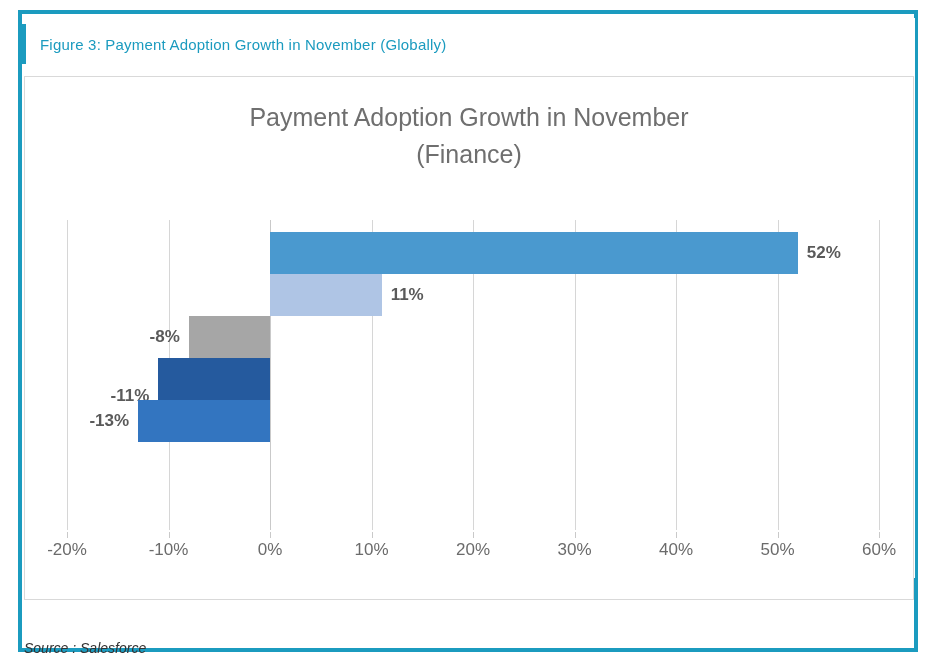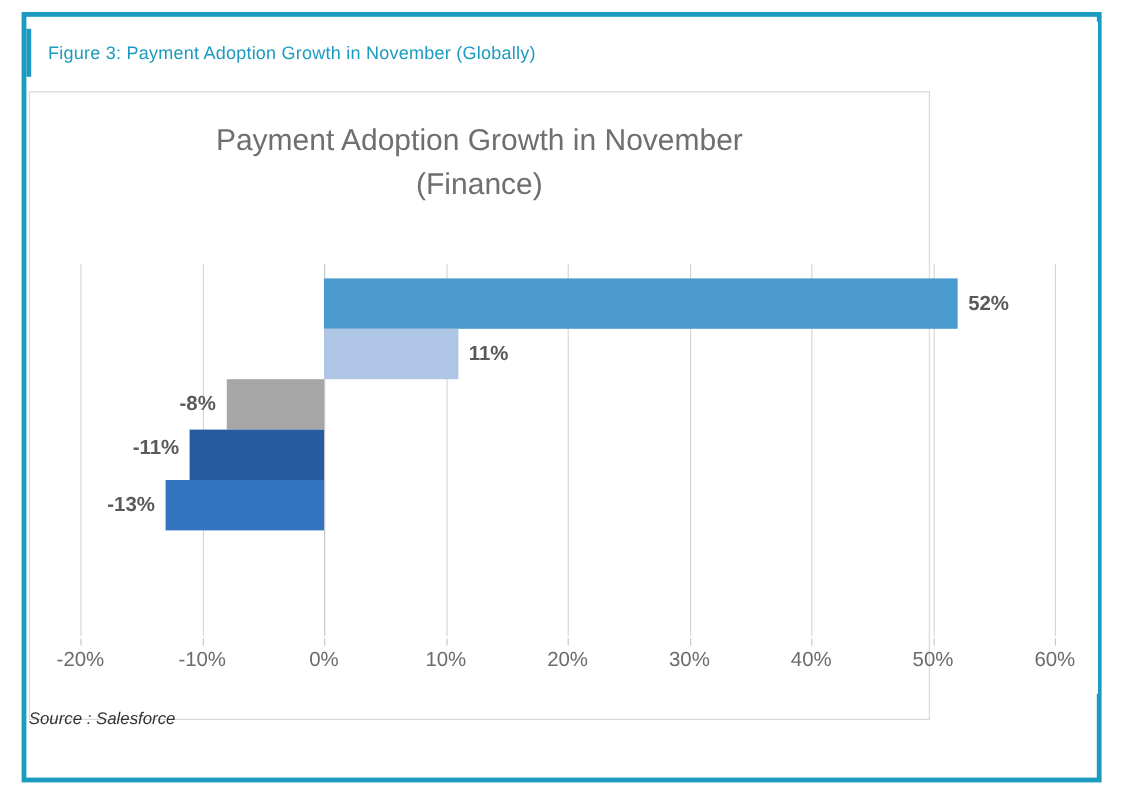--- a/index.html
+++ b/index.html
@@ -61,21 +61,21 @@
     font-weight: 400;
     letter-spacing: 0.2px;
     white-space: nowrap;
   }
 
   
   .chart-card {
     position: absolute;
     left: 2px;
     top: 62px;
-    width: 751px;
+    width: 890px;
     height: 524px;
     box-sizing: border-box;
     border: 1px solid #d9d9d9;
     background: #ffffff;
   }
 
   .chart-title {
     position: absolute;
     left: 0;
     right: 0;
@@ -179,25 +179,25 @@
   .legend-text {
     font-size: 17px;
     color: #5f5f5f;
     white-space: nowrap;
   }
 
   
   .source-row {
     position: absolute;
     left: 2px;
-    top: 576px;
+    top: 608px;
     width: 890px;
     height: 34px;
     display: flex;
-    align-items: flex-start;
+    align-items: flex-end;
   }
   .source-text {
     font-size: 14px;
     font-style: italic;
     color: #333333;
     font-family: "Liberation Sans", sans-serif;
   }
 </style>
 </head>
 <body>
@@ -231,21 +231,21 @@
           <div class="gridline" style="left: 812px;"></div>
         </div>
       <div class="bars-layer" id="bars-layer">
           <div class="bar" style="left: 203px; width: 527.8px; top: 12px; background: rgb(74, 153, 207);"></div>
           <div class="bar-label" style="top: 12px; left: 739.8px;">52%</div>
           <div class="bar" style="left: 203px; width: 111.65px; top: 54px; background: rgb(175, 197, 229);"></div>
           <div class="bar-label" style="top: 54px; left: 323.65px;">11%</div>
           <div class="bar" style="left: 121.8px; width: 81.2px; top: 96px; background: rgb(166, 166, 166);"></div>
           <div class="bar-label" style="top: 96px; right: 699.2px;">-8%</div>
           <div class="bar" style="left: 91.35px; width: 111.65px; top: 138px; background: rgb(37, 90, 158);"></div>
-          <div class="bar-label" style="top: 132px; right: 729.65px;">-11%</div>
+          <div class="bar-label" style="top: 155px; right: 729.65px;">-11%</div>
           <div class="bar" style="left: 71.05px; width: 131.95px; top: 180px; background: rgb(51, 117, 192);"></div>
           <div class="bar-label" style="top: 180px; right: 749.95px;">-13%</div>
         </div>
     </div>
 
     <div class="xaxis" id="xaxis">
         <div class="tick-mark" style="left: 0px;"></div>
         <div class="tick-label" style="left: 0px;">-20%</div>
         <div class="tick-mark" style="left: 101.5px;"></div>
         <div class="tick-label" style="left: 101.5px;">-10%</div>

